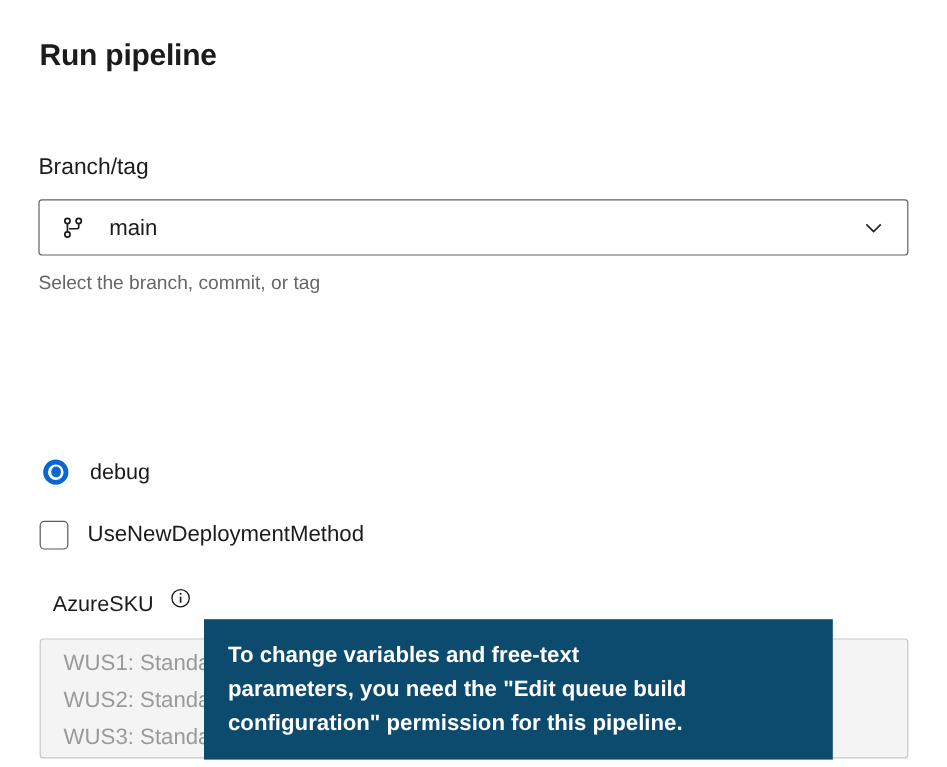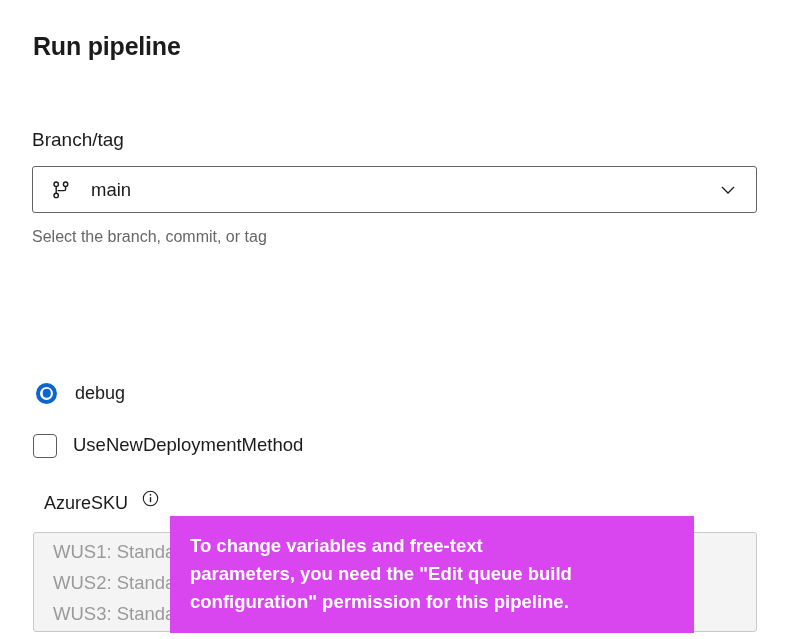--- a/index.html
+++ b/index.html
@@ -213,21 +213,21 @@
     white-space: nowrap;
   }
 
   
   .tooltip {
     position: absolute;
     left: 170px;
     top: 516px;
     width: 524px;
     box-sizing: border-box;
-    background: #d946ef;
+    background: #0c4a6e;
     color: #ffffff;
     padding: 16px 20px 17px 20px;
     font-size: 18.5px;
     font-weight: bold;
     line-height: 28px;
     z-index: 50;
   }
   .tooltip-line { white-space: nowrap; }
 </style>
 </head>

